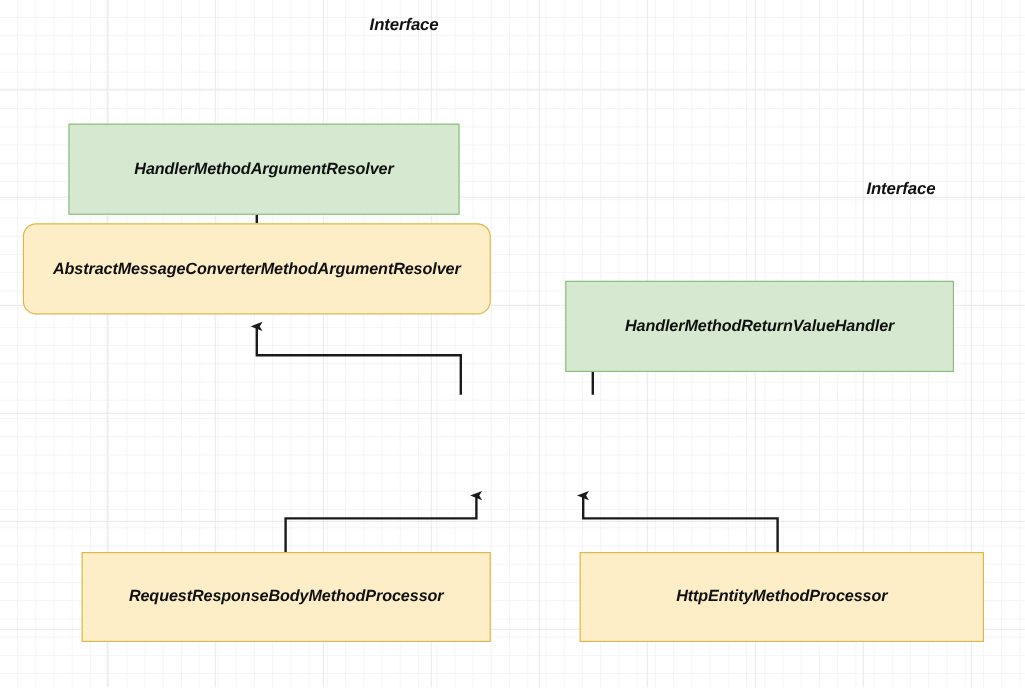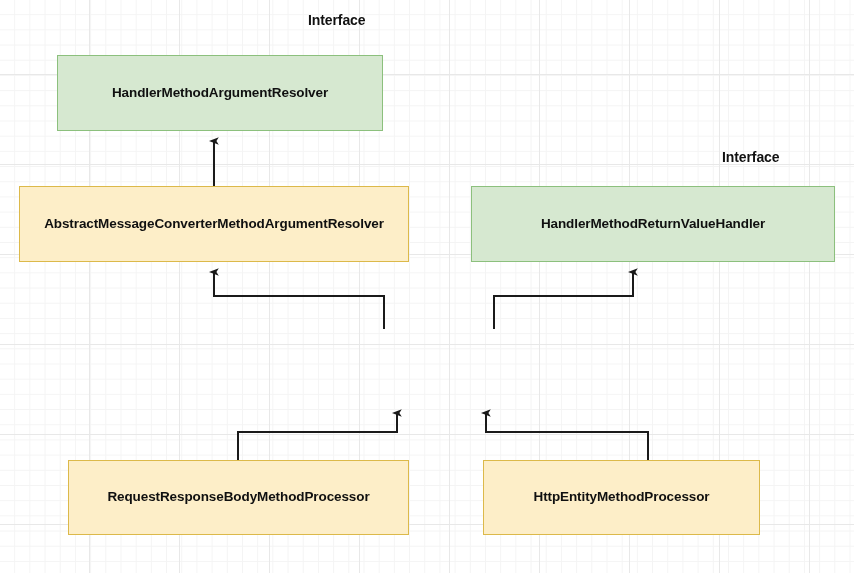--- a/index.html
+++ b/index.html
@@ -18,20 +18,21 @@
       linear-gradient(to bottom, #e8e8e8 1px, transparent 1px),
       linear-gradient(to right, #f4f4f4 1px, transparent 1px),
       linear-gradient(to bottom, #f4f4f4 1px, transparent 1px);
     background-size:
       90px 90px,
       90px 90px,
       15.2px 15.2px,
       15.2px 15.2px;
     background-position: -1px -16px, -1px -16px, -1px -1px, -1px -1px;
     font-family: "Liberation Sans", sans-serif;
+    font-style: italic;
   }
   .edges {
     position: absolute;
     left: 0;
     top: 0;
     width: 854px;
     height: 573px;
     pointer-events: none;
   }
   .node {
@@ -44,20 +45,21 @@
     font-size: 13.5px;
     font-weight: bold;
     color: #101010;
     letter-spacing: -0.1px;
     line-height: 1.2;
     padding: 0 6px;
   }
   .node.iface {
     background: #d6e8d0;
     border: 1.5px solid #8cc07d;
+    margin-top: 48px;
   }
   .node.cls {
     background: #fdeec8;
     border: 1.5px solid #dcb94a;
   }
   .stereotype {
     position: absolute;
     font-size: 14px;
     font-weight: bold;
     color: #111111;
@@ -85,30 +87,30 @@
       </g>
   </svg>
 
   <div class="stereotype" style="left:308px; top:12px;">Interface</div>
   <div class="stereotype" style="left:722px; top:149px;">Interface</div>
 
   <div class="node iface" style="left:57px; top:55px; width:326px; height:76px;">
     <span>HandlerMethodArgumentResolver</span>
   </div>
 
-  <div class="node cls" style="left:19px; top:186px; width:390px; height:76px;">
+  <div class="node cls" style="left:19px; top:186px; width:390px; height:76px;border-radius:11px;">
     <span>AbstractMessageConverterMethodArgumentResolver</span>
   </div>
 
-  <div class="node iface" style="left:471px; top:186px; width:364px; height:76px;">
+  <div class="node iface" style="left:471px; top:186px; width:324px; height:76px;">
     <span>HandlerMethodReturnValueHandler</span>
   </div>
 
 
   <div class="node cls" style="left:68px; top:460px; width:341px; height:75px;text-align:center;">
     <span>RequestResponseBodyMethodProcessor</span>
   </div>
 
-  <div class="node cls" style="left:483px; top:460px; width:277px; height:75px;">
+  <div class="node cls" style="left:483px; top:460px; width:337px; height:75px;">
     <span>HttpEntityMethodProcessor</span>
   </div>
 
 </div>
 
 </body></html>

